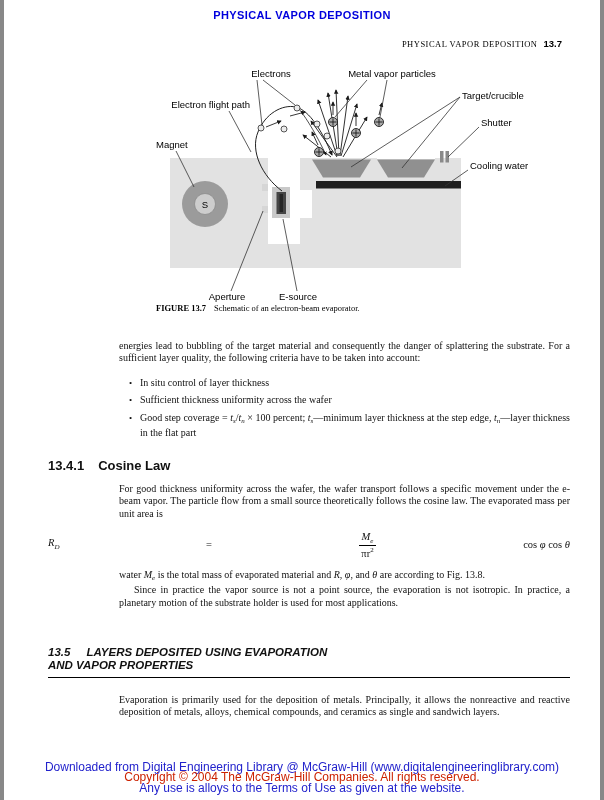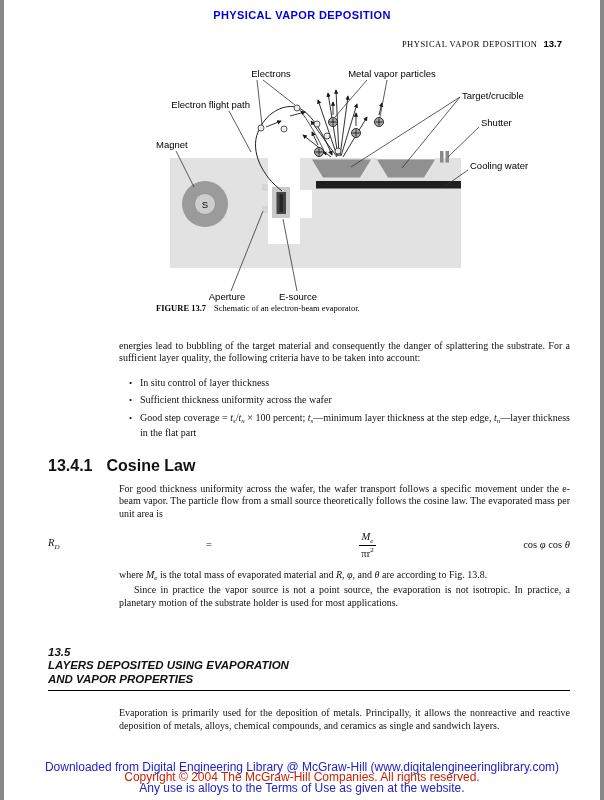--- a/index.html
+++ b/index.html
@@ -31,42 +31,42 @@
   
   .column{
     position:absolute;left:44px;top:340px;width:522px;font-size:10px;line-height:12.4px;
   }
   .body-p{margin:0 0 0 71px;text-align:justify;}
   .bullets{margin:12px 0 0 81px;padding:0;list-style:none;}
   .bullets li{margin:0 0 5px 0;position:relative;padding-left:11px;text-align:justify;}
   .bullets li::before{content:"•";position:absolute;left:0;top:0;font-size:9px;}
   .subhead{
     margin:21px 0 0 0;font-family:"Liberation Sans", sans-serif;
-    font-weight:bold;font-size:16px;display:flex;gap:14px;
+    font-weight:bold;font-size:13px;display:flex;gap:14px;
   }
   .p-after-head{margin-top:10px;}
   .equation{
     margin:11px auto 0 auto;text-align:center;font-size:10.5px;
     display:flex;justify-content:space-between;align-items:center;gap:4px;
   }
   .eq-var{font-style:italic;}
   .equation sub{font-size:7px;font-style:italic;}
   .equation sup{font-size:7px;}
   .frac{display:inline-flex;flex-direction:column;align-items:center;vertical-align:middle;}
   .frac .num{border-bottom:.8px solid #000;padding:0 3px;line-height:1.15;}
   .frac .den{padding:0 3px;line-height:1.15;}
   .where-p{margin:9px 0 0 71px;text-align:justify;}
   .since-p{margin:0 0 0 71px;text-indent:15px;text-align:justify;}
   .seg-i{font-style:italic;}
   .seg-sub{font-style:italic;font-size:7px;vertical-align:-2px;}
   .section-head{
     margin:37px 0 0 0;font-family:"Liberation Sans", sans-serif;
     font-weight:bold;font-style:italic;font-size:11.5px;line-height:13.5px;
   }
-  .section-head .row1{display:flex;gap:0;flex-direction:column;}
+  .section-head .row1{display:flex;gap:16px;}
   .section-rule{border:0;border-top:1.6px solid #000;margin:4px 0 0 0;width:100%;}
   .final-p{margin-top:16px;}
   
   .footer{
     position:absolute;left:0;top:762px;width:100%;text-align:center;
     font-family:"Liberation Sans", sans-serif;font-size:12px;line-height:10.3px;
   }
   .footer .f-blue{color:#2222cc;}
   .footer .f-red{color:#cc2200;}
   
@@ -227,21 +227,21 @@
     <div class="equation">
       <span><span class="eq-var">R</span><sub>D</sub></span>
       <span>=</span>
       <span class="frac">
         <span class="num"><span class="eq-var">M</span><sub>e</sub></span>
         <span class="den"><span>πr</span><sup>2</sup></span>
       </span>
       <span><span>cos </span><span class="seg-i">φ</span><span> cos </span><span class="seg-i">θ</span></span>
     </div>
 
-    <p class="where-p"><span>where </span><span class="seg-i">M</span><span class="seg-sub">e</span><span> is the total mass of evaporated material and </span><span class="seg-i">R</span><span>, </span><span class="seg-i">φ</span><span>, and </span><span class="seg-i">θ</span><span> are according to Fig. 13.8.</span></p>
+    <p class="where-p"><span>water </span><span class="seg-i">M</span><span class="seg-sub">e</span><span> is the total mass of evaporated material and </span><span class="seg-i">R</span><span>, </span><span class="seg-i">φ</span><span>, and </span><span class="seg-i">θ</span><span> are according to Fig. 13.8.</span></p>
     <p class="since-p">Since in practice the vapor source is not a point source, the evaporation is not isotropic. In practice, a planetary motion of the substrate holder is used for most applications.</p>
 
     <div class="section-head">
       <div class="row1">
         <span>13.5</span>
         <span>LAYERS DEPOSITED USING EVAPORATION</span>
       </div>
       <div>AND VAPOR PROPERTIES</div>
       <hr class="section-rule">
     </div>

